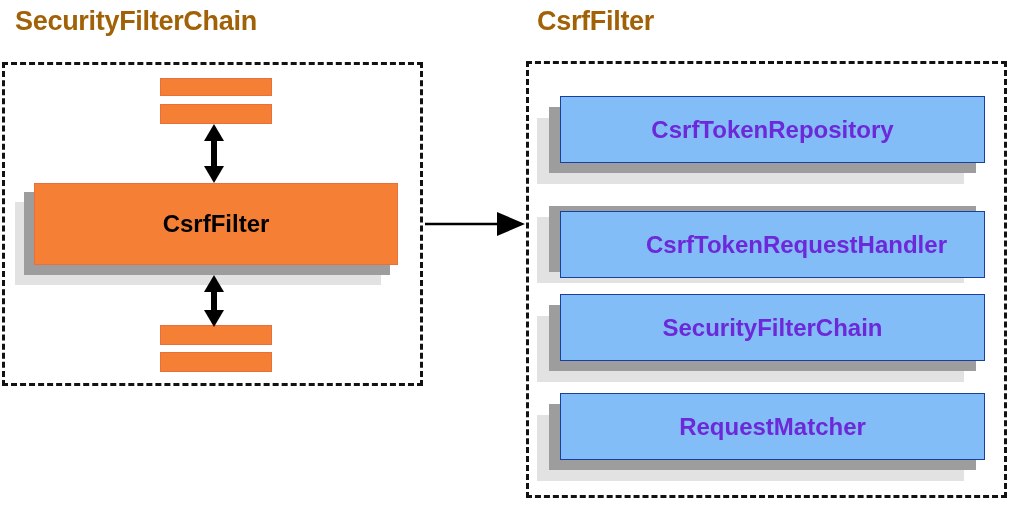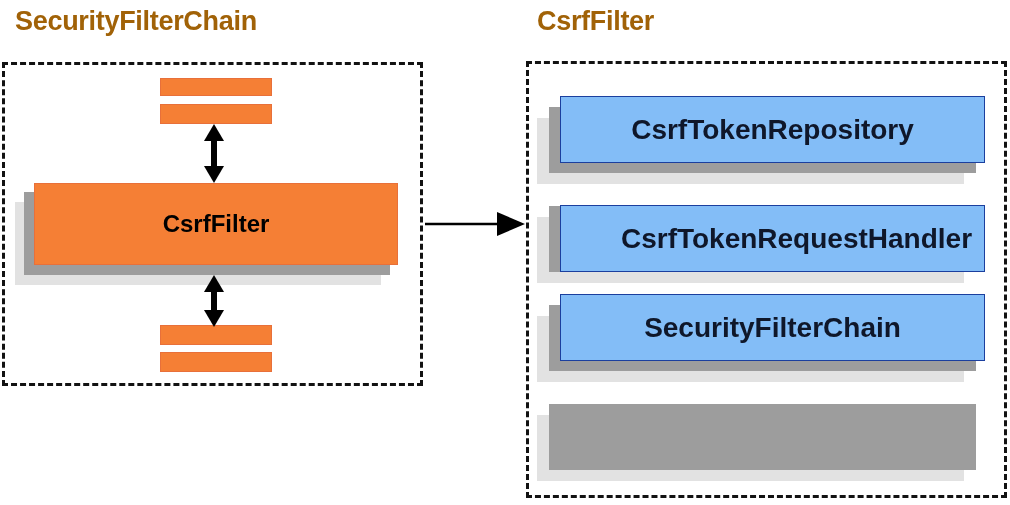--- a/index.html
+++ b/index.html
@@ -21,21 +21,21 @@
               box-sizing:border-box;display:flex;align-items:center;
               justify-content:center;}
   .orange-box .lbl{font-weight:bold;font-size:24px;color:#000;}
 
   .orange-bar{position:absolute;background:#f57f35;border:1px solid #e8703a;
               box-sizing:border-box;}
 
   .blue-box{position:absolute;background:#83bdf7;border:1.5px solid #1b3f9e;
             box-sizing:border-box;display:flex;align-items:center;
             justify-content:center;}
-  .blue-box .lbl{font-weight:bold;font-size:28px;color:#0f172a;white-space:nowrap;}
+  .blue-box .lbl{font-weight:bold;font-size:24px;color:#6d28d9;white-space:nowrap;}
 
   
   .svg-layer{position:absolute;left:0;top:0;width:1010px;height:505px;
              pointer-events:none;}
 </style>
 </head>
 <body>
 
 <div class="stage">
 
@@ -60,32 +60,35 @@
   <div class="dashed-box" style="left:526px;top:61px;width:481px;height:437px;"></div>
 
   <div class="shadow-lt" style="left:537px;top:118px;width:427px;height:66px;"></div>
   <div class="shadow-dk" style="left:549px;top:107px;width:427px;height:66px;"></div>
   <div class="blue-box" style="left:560px;top:96px;width:425px;height:67px;">
     <span class="lbl">CsrfTokenRepository</span>
   </div>
 
   <div class="shadow-lt" style="left:537px;top:217px;width:427px;height:66px;"></div>
   <div class="shadow-dk" style="left:549px;top:206px;width:427px;height:66px;"></div>
-  <div class="blue-box" style="left:560px;top:205px;width:425px;height:67px;padding-left:48px;">
+  <div class="blue-box" style="left:560px;top:211px;width:425px;height:67px;padding-left:48px;">
     <span class="lbl">CsrfTokenRequestHandler</span>
   </div>
 
   <div class="shadow-lt" style="left:537px;top:316px;width:427px;height:66px;"></div>
   <div class="shadow-dk" style="left:549px;top:305px;width:427px;height:66px;"></div>
   <div class="blue-box" style="left:560px;top:294px;width:425px;height:67px;">
     <span class="lbl">SecurityFilterChain</span>
   </div>
 
   <div class="shadow-lt" style="left:537px;top:415px;width:427px;height:66px;"></div>
   <div class="shadow-dk" style="left:549px;top:404px;width:427px;height:66px;"></div>
+  <div class="blue-box" style="left:560px;top:393px;width:425px;height:67px;">
+    <span class="lbl">RequestMatcher</span>
+  </div>
 
   <svg class="svg-layer" viewBox="0 0 1010 505">
     <defs>
       <marker id="ah-up" markerWidth="10" markerHeight="10" refX="5" refY="9" orient="auto-start-reverse" markerUnits="userSpaceOnUse">
         <path d="M5,0 L10,10 L0,10 Z" fill="#000"></path>
       </marker>
       <marker id="ah-right" markerWidth="16" markerHeight="14" refX="15" refY="7" orient="auto" markerUnits="userSpaceOnUse">
         <path d="M0,0 L16,7 L0,14 Z" fill="#000"></path>
       </marker>
     </defs>

